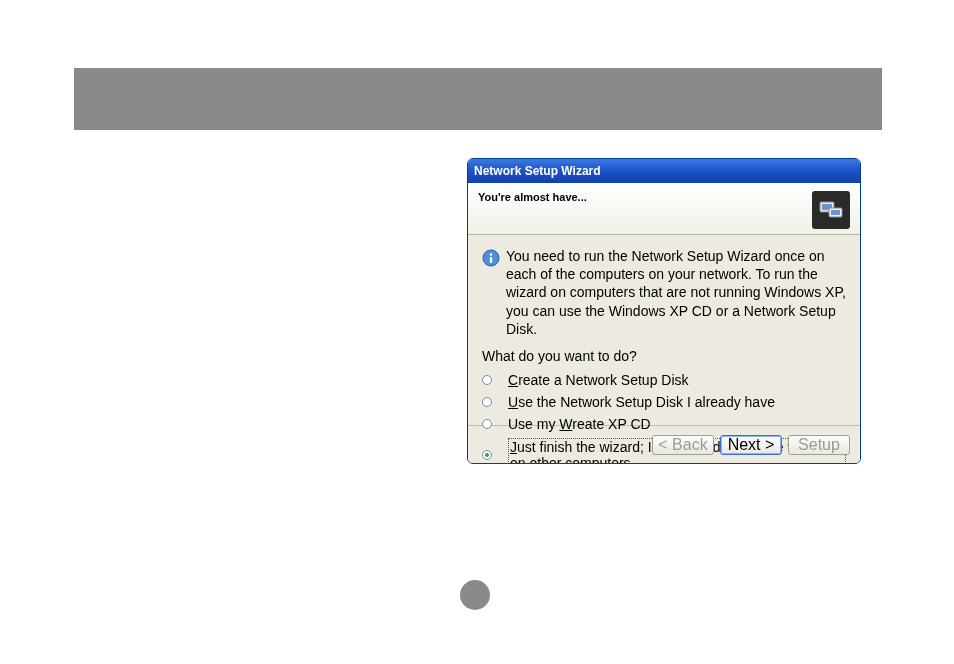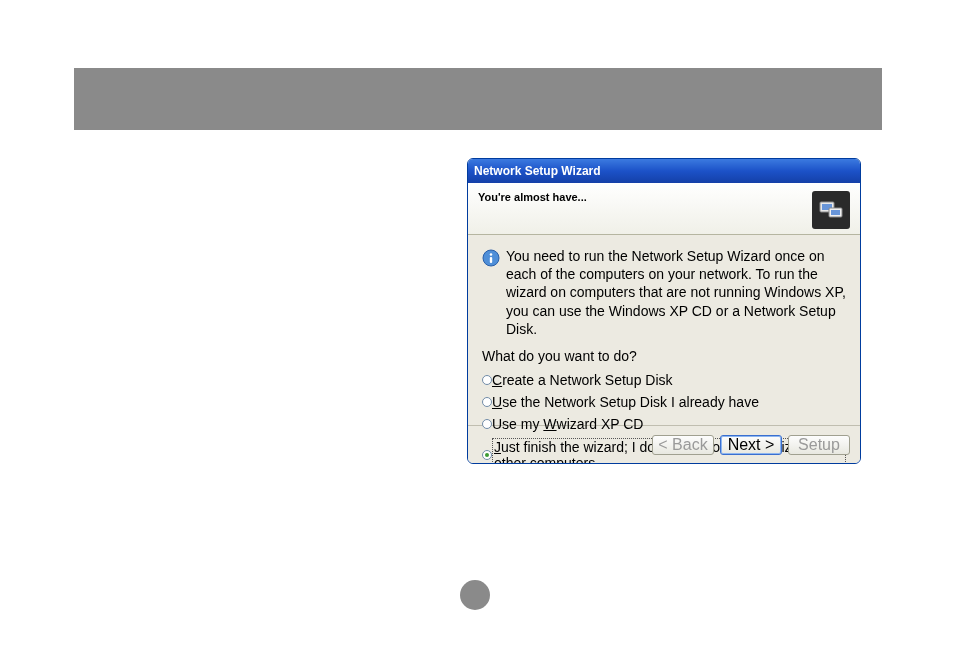--- a/index.html
+++ b/index.html
@@ -87,21 +87,21 @@
       margin-bottom: 8px;
     }
     .radio-group {
       display: flex;
       flex-direction: column;
       gap: 6px;
     }
     .radio-item {
       display: flex;
       align-items: center;
-      gap: 0;
+      gap: 16px;
     }
     .radio-circle {
       width: 10px;
       height: 10px;
       border: 1px solid #718ca8;
       border-radius: 50%;
       background: #fff;
       flex-shrink: 0;
       position: relative;
     }
@@ -198,21 +198,21 @@
       <div class="radio-item">
         <div class="radio-circle"></div>
         <span class="radio-label"><span class="u">C</span><span>reate a Network Setup Disk</span></span>
       </div>
       <div class="radio-item">
         <div class="radio-circle"></div>
         <span class="radio-label"><span class="u">U</span><span>se the Network Setup Disk I already have</span></span>
       </div>
       <div class="radio-item">
         <div class="radio-circle"></div>
-        <span class="radio-label"><span>Use my </span><span class="u">W</span><span>wizard XP CD</span></span>
+        <span class="radio-label"><span>Use my </span><span class="u">W</span><span>reate XP CD</span></span>
       </div>
       <div class="radio-item">
         <div class="radio-circle checked"></div>
         <span class="radio-label selected-label"><span class="u">J</span><span>ust finish the wizard; I don't need to run the wizard on other computers</span></span>
       </div>
     </div>
   </div>
 
   <div class="button-bar">
     <div class="btn disabled">

